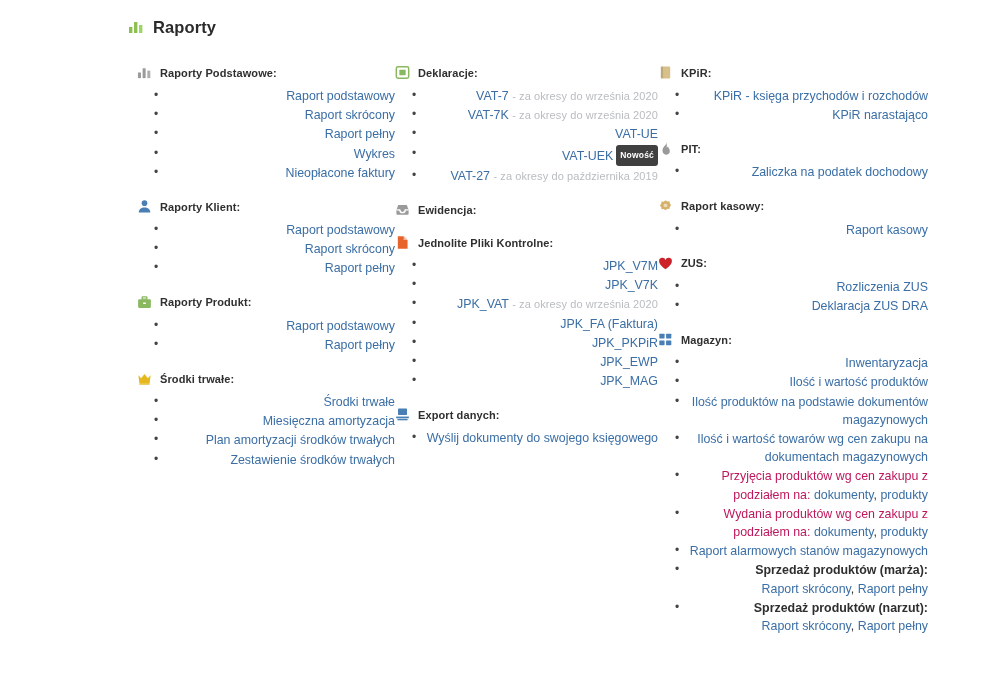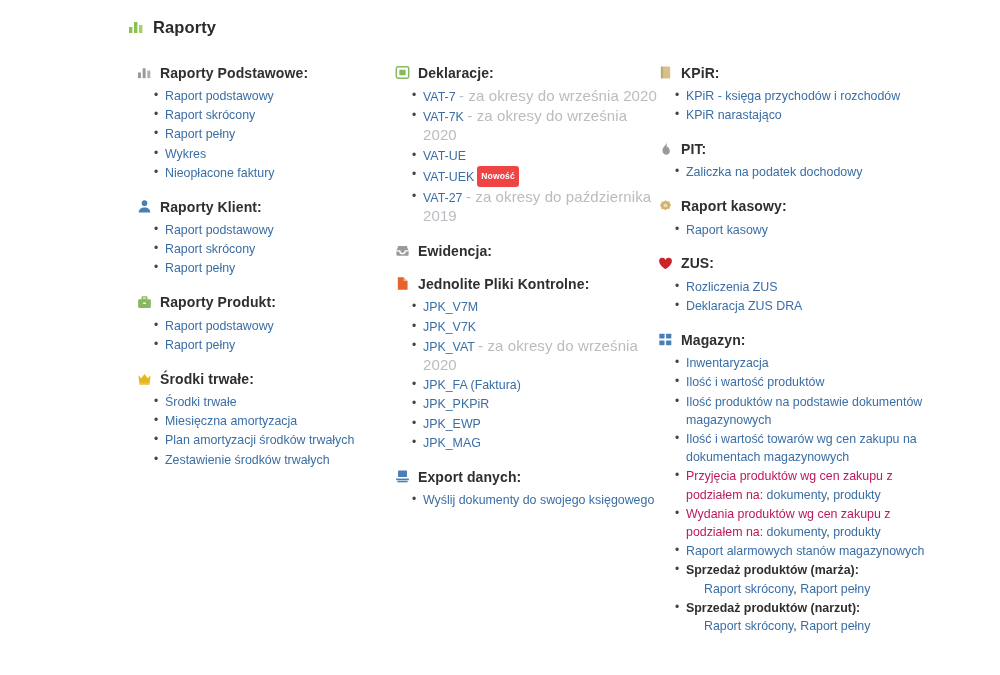--- a/index.html
+++ b/index.html
@@ -13,20 +13,21 @@
     font-family: "Liberation Sans", sans-serif;
     color: #333333;
     overflow: hidden;
     position: relative;
   }
   .page {
     width: 1000px;
     height: 675px;
     position: relative;
     box-sizing: border-box;
+    text-align: right;
   }
 
   
   .page-title-row {
     display: flex;
     align-items: center;
     gap: 9px;
     padding: 12px 0 0 127px;
     height: 30px;
   }
@@ -54,21 +55,21 @@
   
   .group { margin-bottom: 16px; }
   .group-header {
     display: flex;
     align-items: center;
     gap: 8px;
     margin-bottom: 6px;
     min-height: 17px;
   }
   .group-title {
-    font-size: 14px;
+    font-size: 11px;
     font-weight: bold;
     color: #2f2f2f;
     letter-spacing: .1px;
   }
 
   
   ul.items {
     list-style: none;
     margin: 0;
     padding: 0 0 0 28px;
@@ -90,34 +91,34 @@
     font-size: 12px;
     line-height: 18.2px;
   }
   .lnk {
     color: #3a6ea5;
     text-decoration: none;
     cursor: pointer;
   }
   .muted {
     color: #b9bcc0;
-    font-size: 15px;
+    font-size: 11px;
     letter-spacing: .1px;
   }
   .plain { color: #be185d; }
   .bold-item {
     font-weight: bold;
     color: #2f2f2f;
     display: block;
   }
   .sub-links { display: block; margin-left: 18px; }
 
   .badge {
     display: inline-block;
-    background: #ef4444;
+    background: #404040;
     color: #ffffff;
     font-size: 8.5px;
     font-weight: bold;
     border-radius: 3px;
     padding: 1px 4px 2px 4px;
     vertical-align: 1.5px;
     margin-left: 3px;
     letter-spacing: .2px;
   }
 

